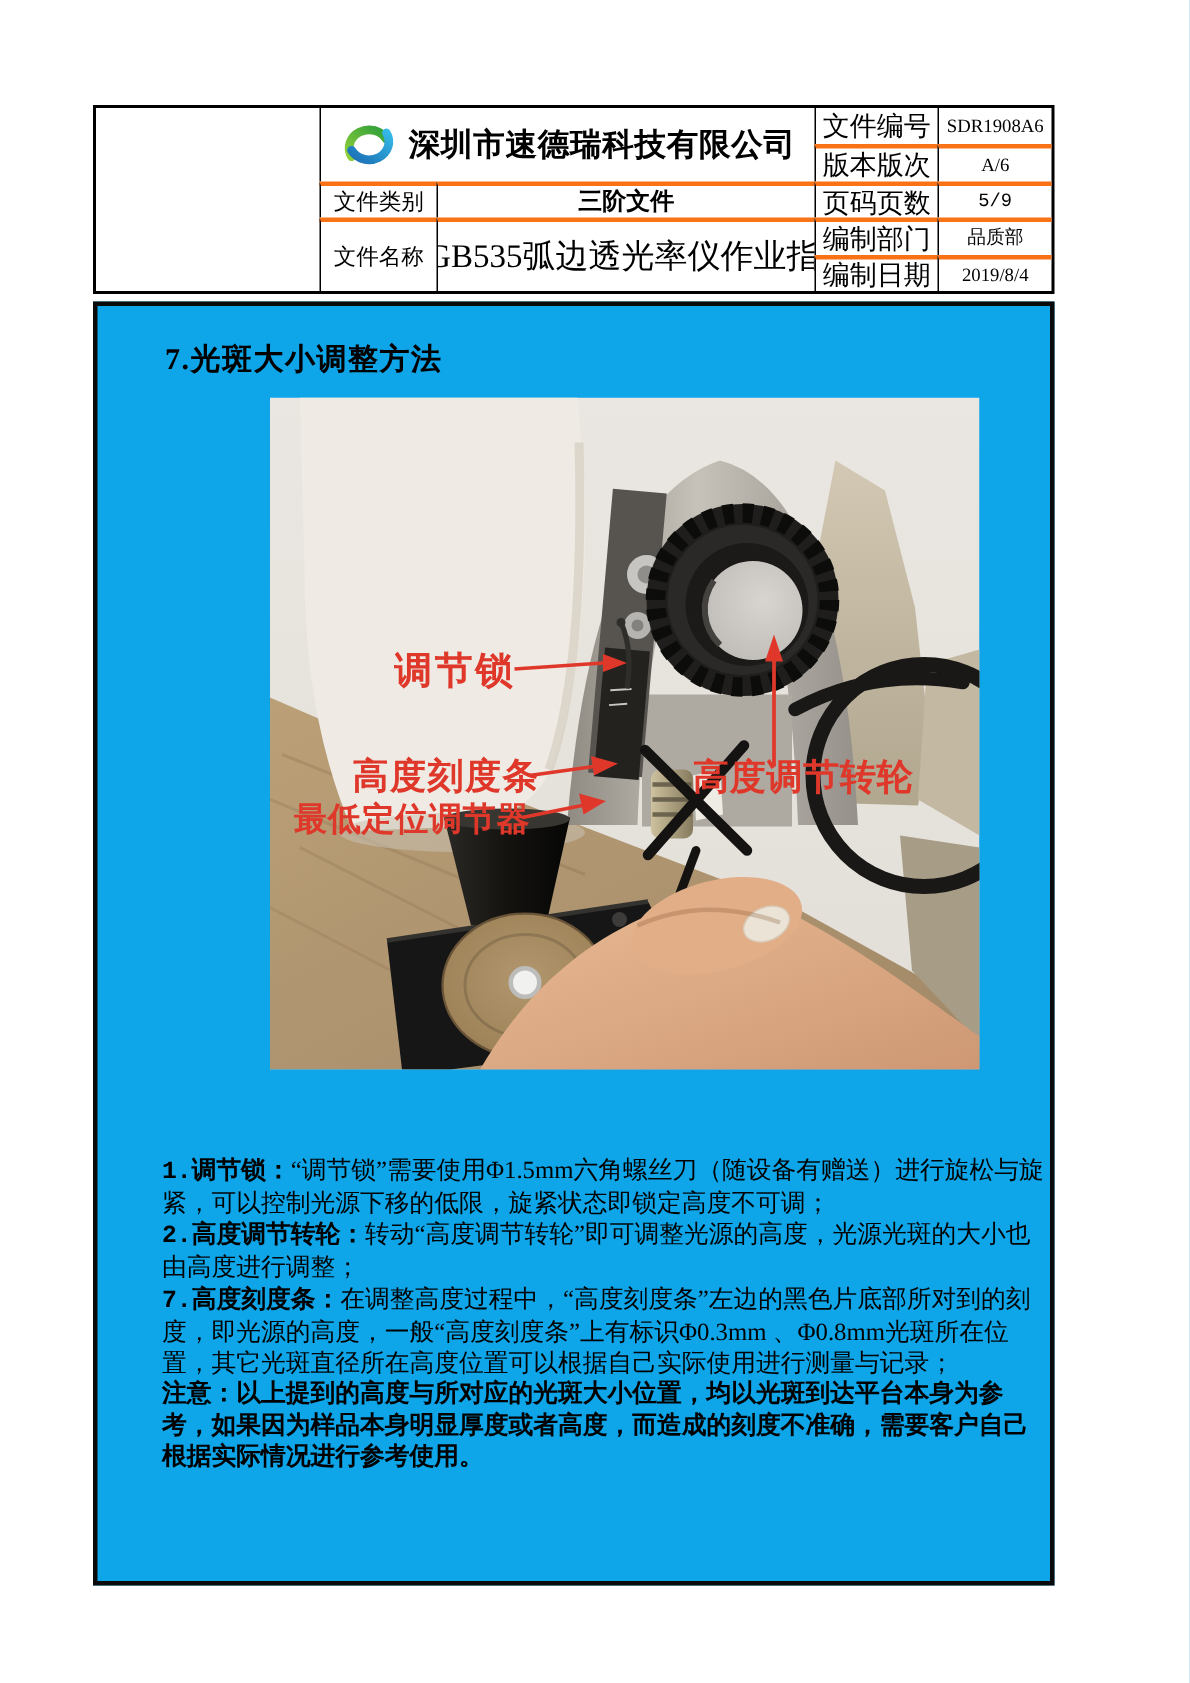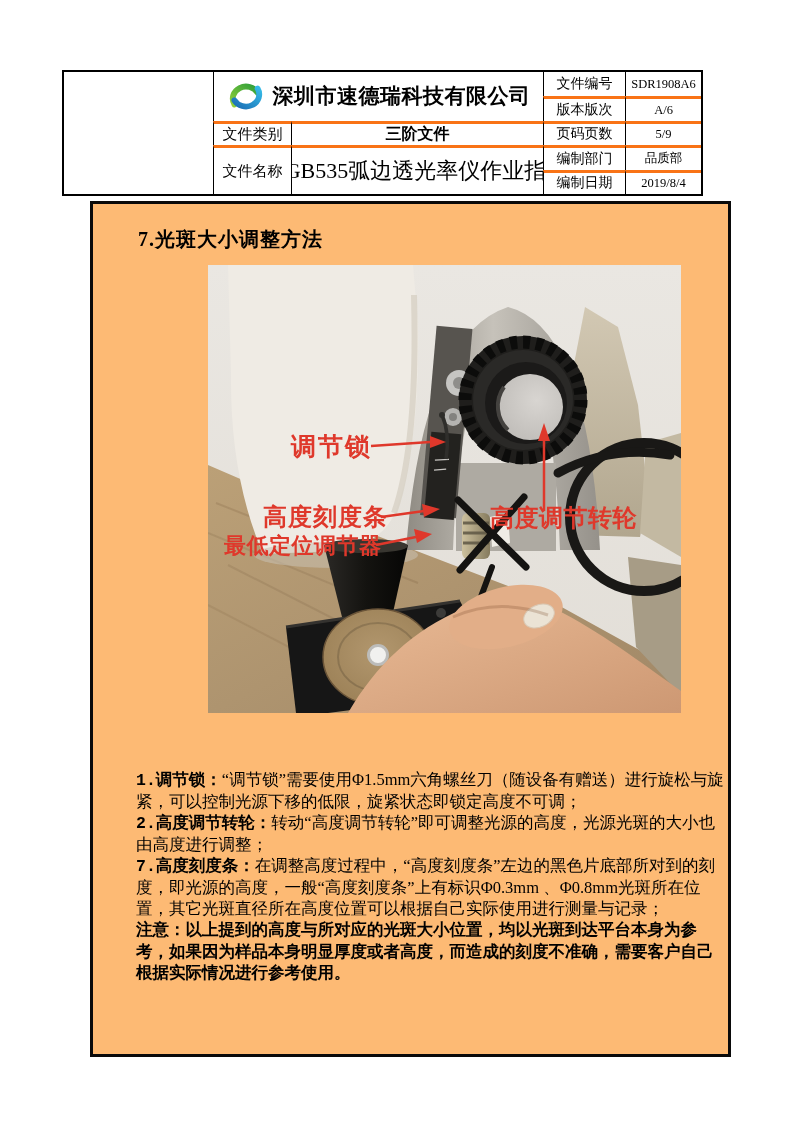--- a/index.html
+++ b/index.html
@@ -14,26 +14,26 @@
   .bl{border-left:1px solid #000;} .bt{border-top:3px solid #f97316;}
   .cell-seal{grid-column:1;grid-row:1/6;}
   .seal-oval{width:124px;height:106px;border:2px dashed #1a1a1a;border-radius:50%;
     display:flex;align-items:center;justify-content:center;font-size:15px;letter-spacing:3px;}
   .cell-company{grid-column:2/4;grid-row:1/3;gap:8px;}
   .company-name{font-family:"Liberation Sans","DejaVu Sans",sans-serif;font-weight:bold;font-size:21px;letter-spacing:.5px;}
   .cell-class-label{grid-column:2;grid-row:3;font-size:15px;}
   .cell-class-value{grid-column:3;grid-row:3;font-family:"Liberation Sans","DejaVu Sans",sans-serif;font-weight:bold;font-size:16px;}
   .cell-name-label{grid-column:2;grid-row:4/6;font-size:15px;}
   .cell-name-value{grid-column:3;grid-row:4/6;font-size:22px;white-space:nowrap;padding-left:40px;}
-  .flabel{grid-column:4;font-size:14px;}
+  .flabel{grid-column:4;font-size:18px;}
   .fvalue{grid-column:5;font-size:12.5px;}
-  .r1{grid-row:1;} .r2{grid-row:2;} .r3{grid-row:3;} .r4{grid-row:4;} .r5{grid-row:5;}
+  .r1{grid-row:1;} .r2{grid-row:2;} .r3{grid-row:3;font-family:Liberation Mono, monospace;} .r4{grid-row:4;} .r5{grid-row:5;}
   
   .content-frame{position:absolute;left:62px;top:201px;width:641px;height:856px;
-    border:3px solid #0a0a0a;box-sizing:border-box;background:#fdba74;margin-left:28px;}
+    border:3px solid #0a0a0a;box-sizing:border-box;background:#0ea5e9;}
   .section-title{position:absolute;left:45px;top:22px;font-size:20px;font-weight:bold;letter-spacing:1px;}
   .photo{position:absolute;left:115px;top:61px;width:473px;height:318px;}
   .photo svg{display:block;}
   .body-text{position:absolute;left:43px;top:565px;width:592px;font-size:16.5px;line-height:21px;}
   .para{margin:0;}
   .lead{font-family:Liberation Mono, monospace;font-weight:bold;}
   .notice{font-family:"Liberation Sans","DejaVu Sans",sans-serif;font-weight:bold;}
   .ann-text{font-family:"Liberation Serif","DejaVu Serif",serif;font-weight:bold;}
 </style>
 </head>

